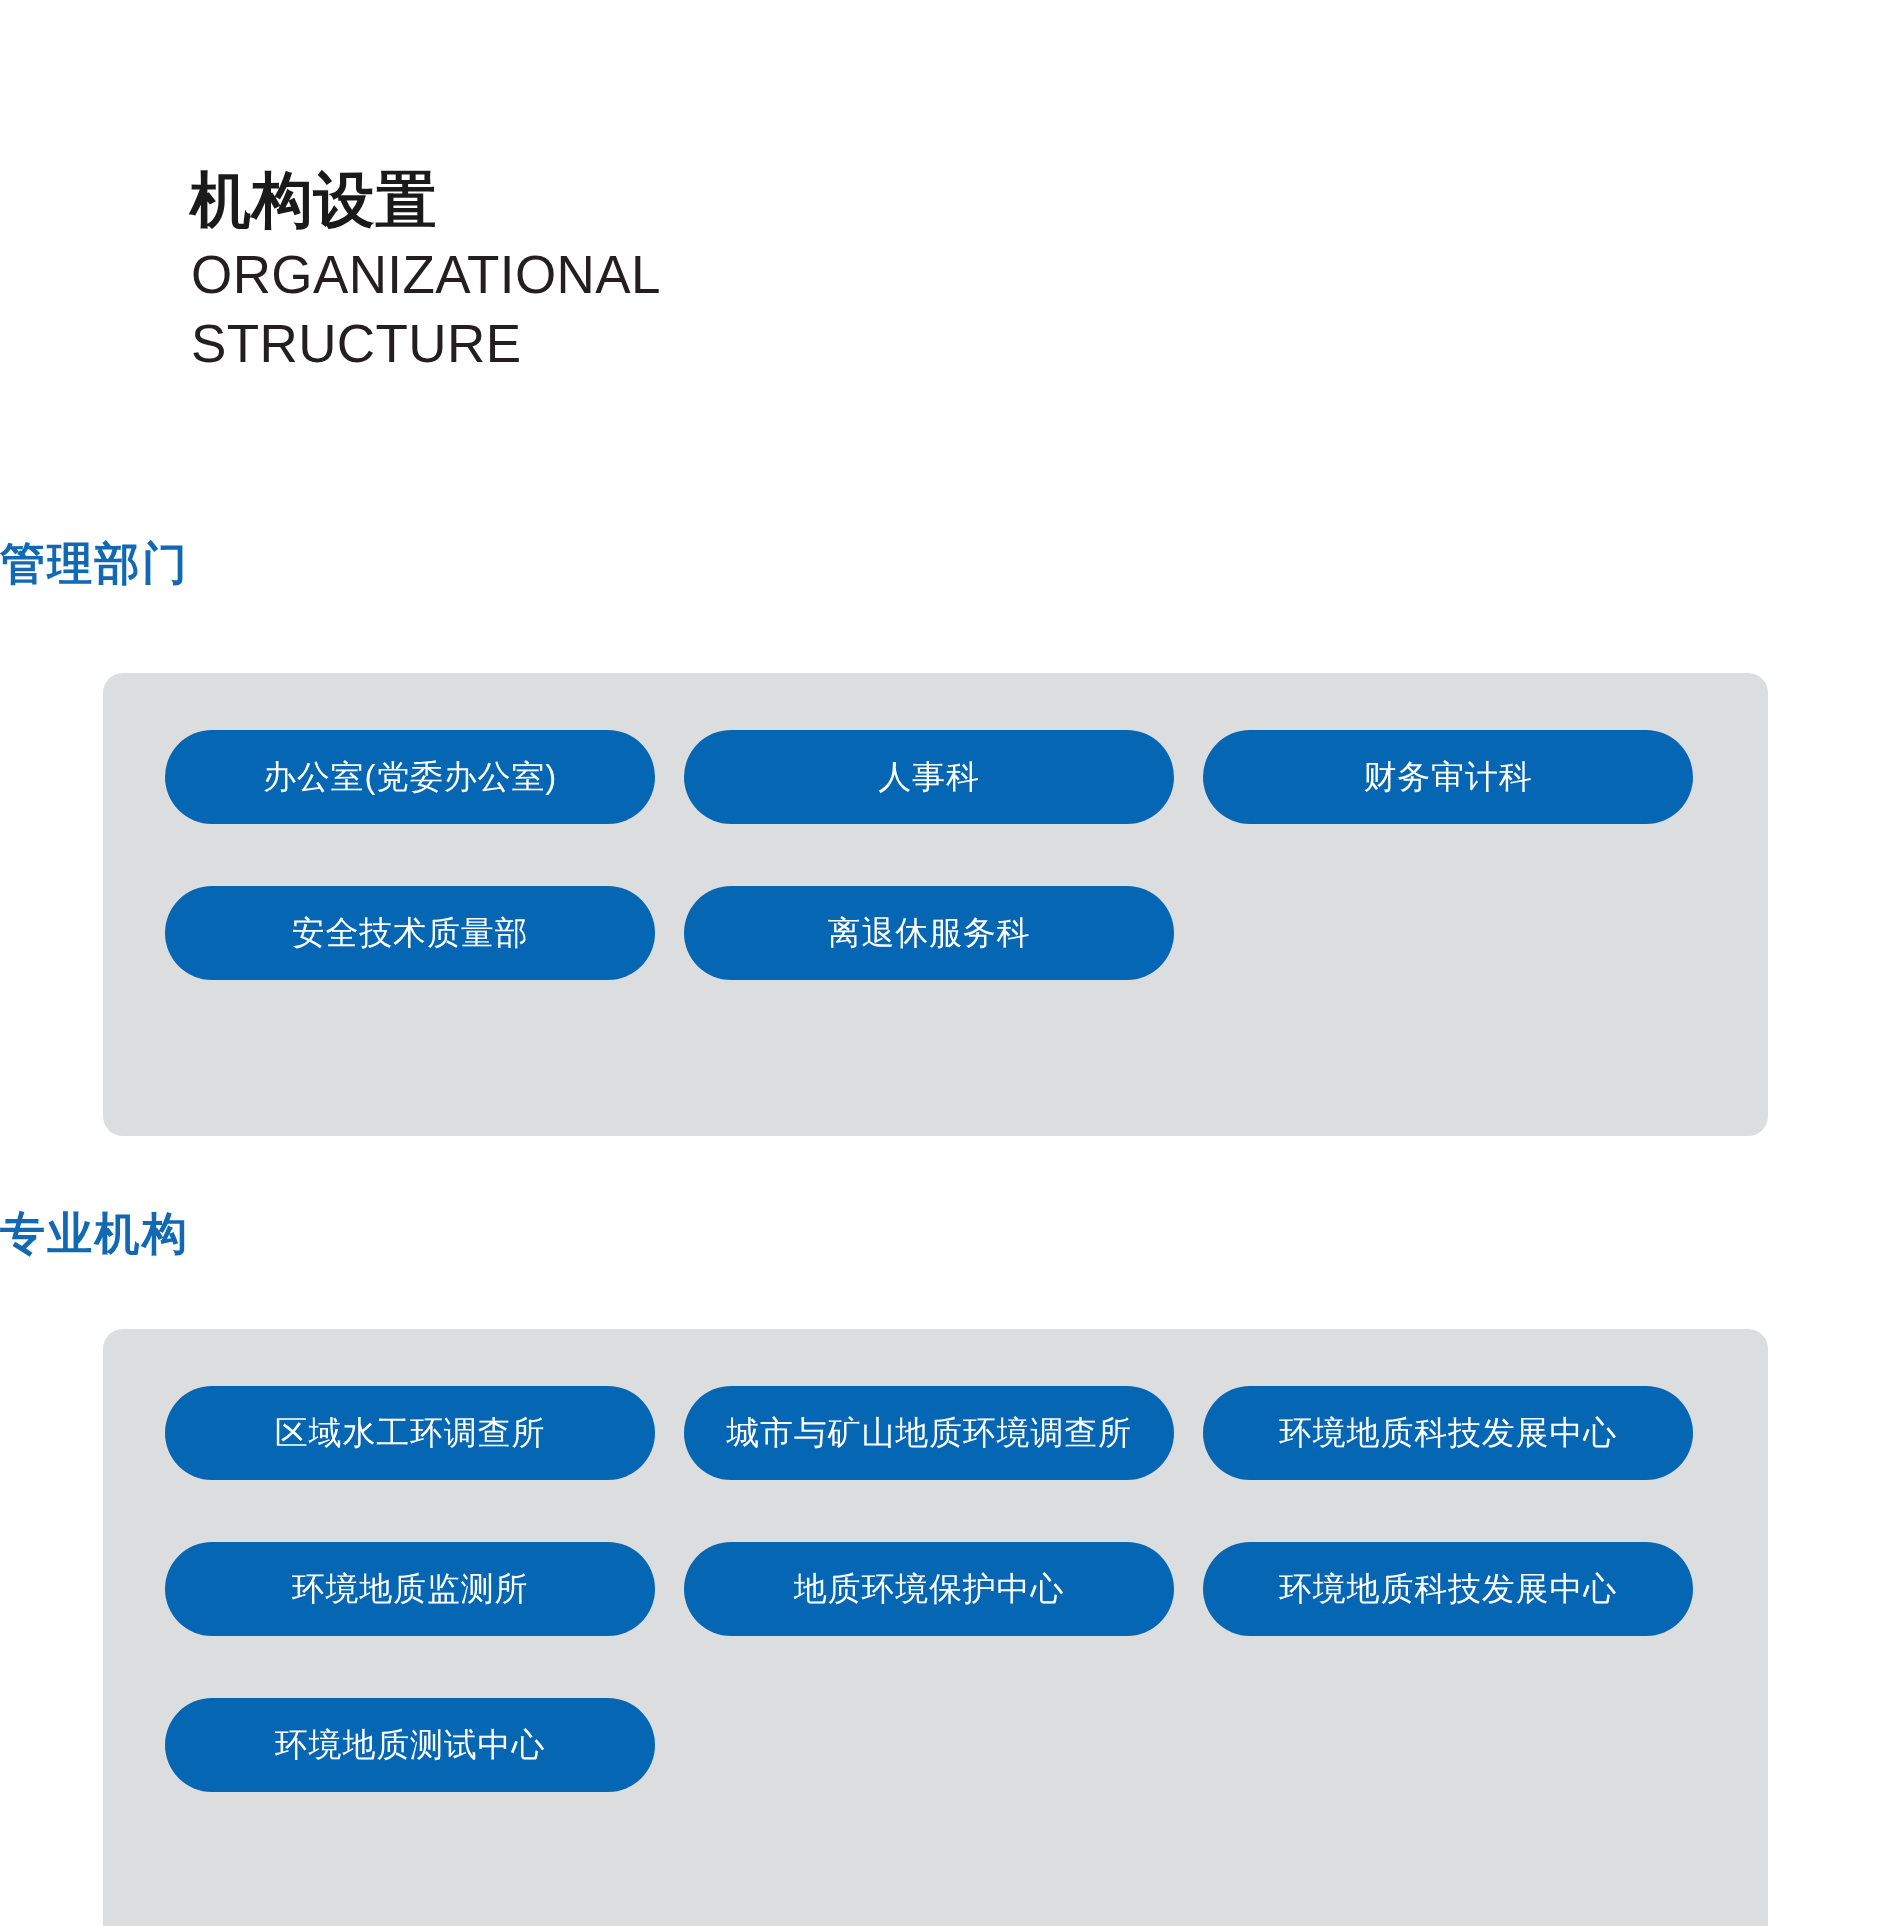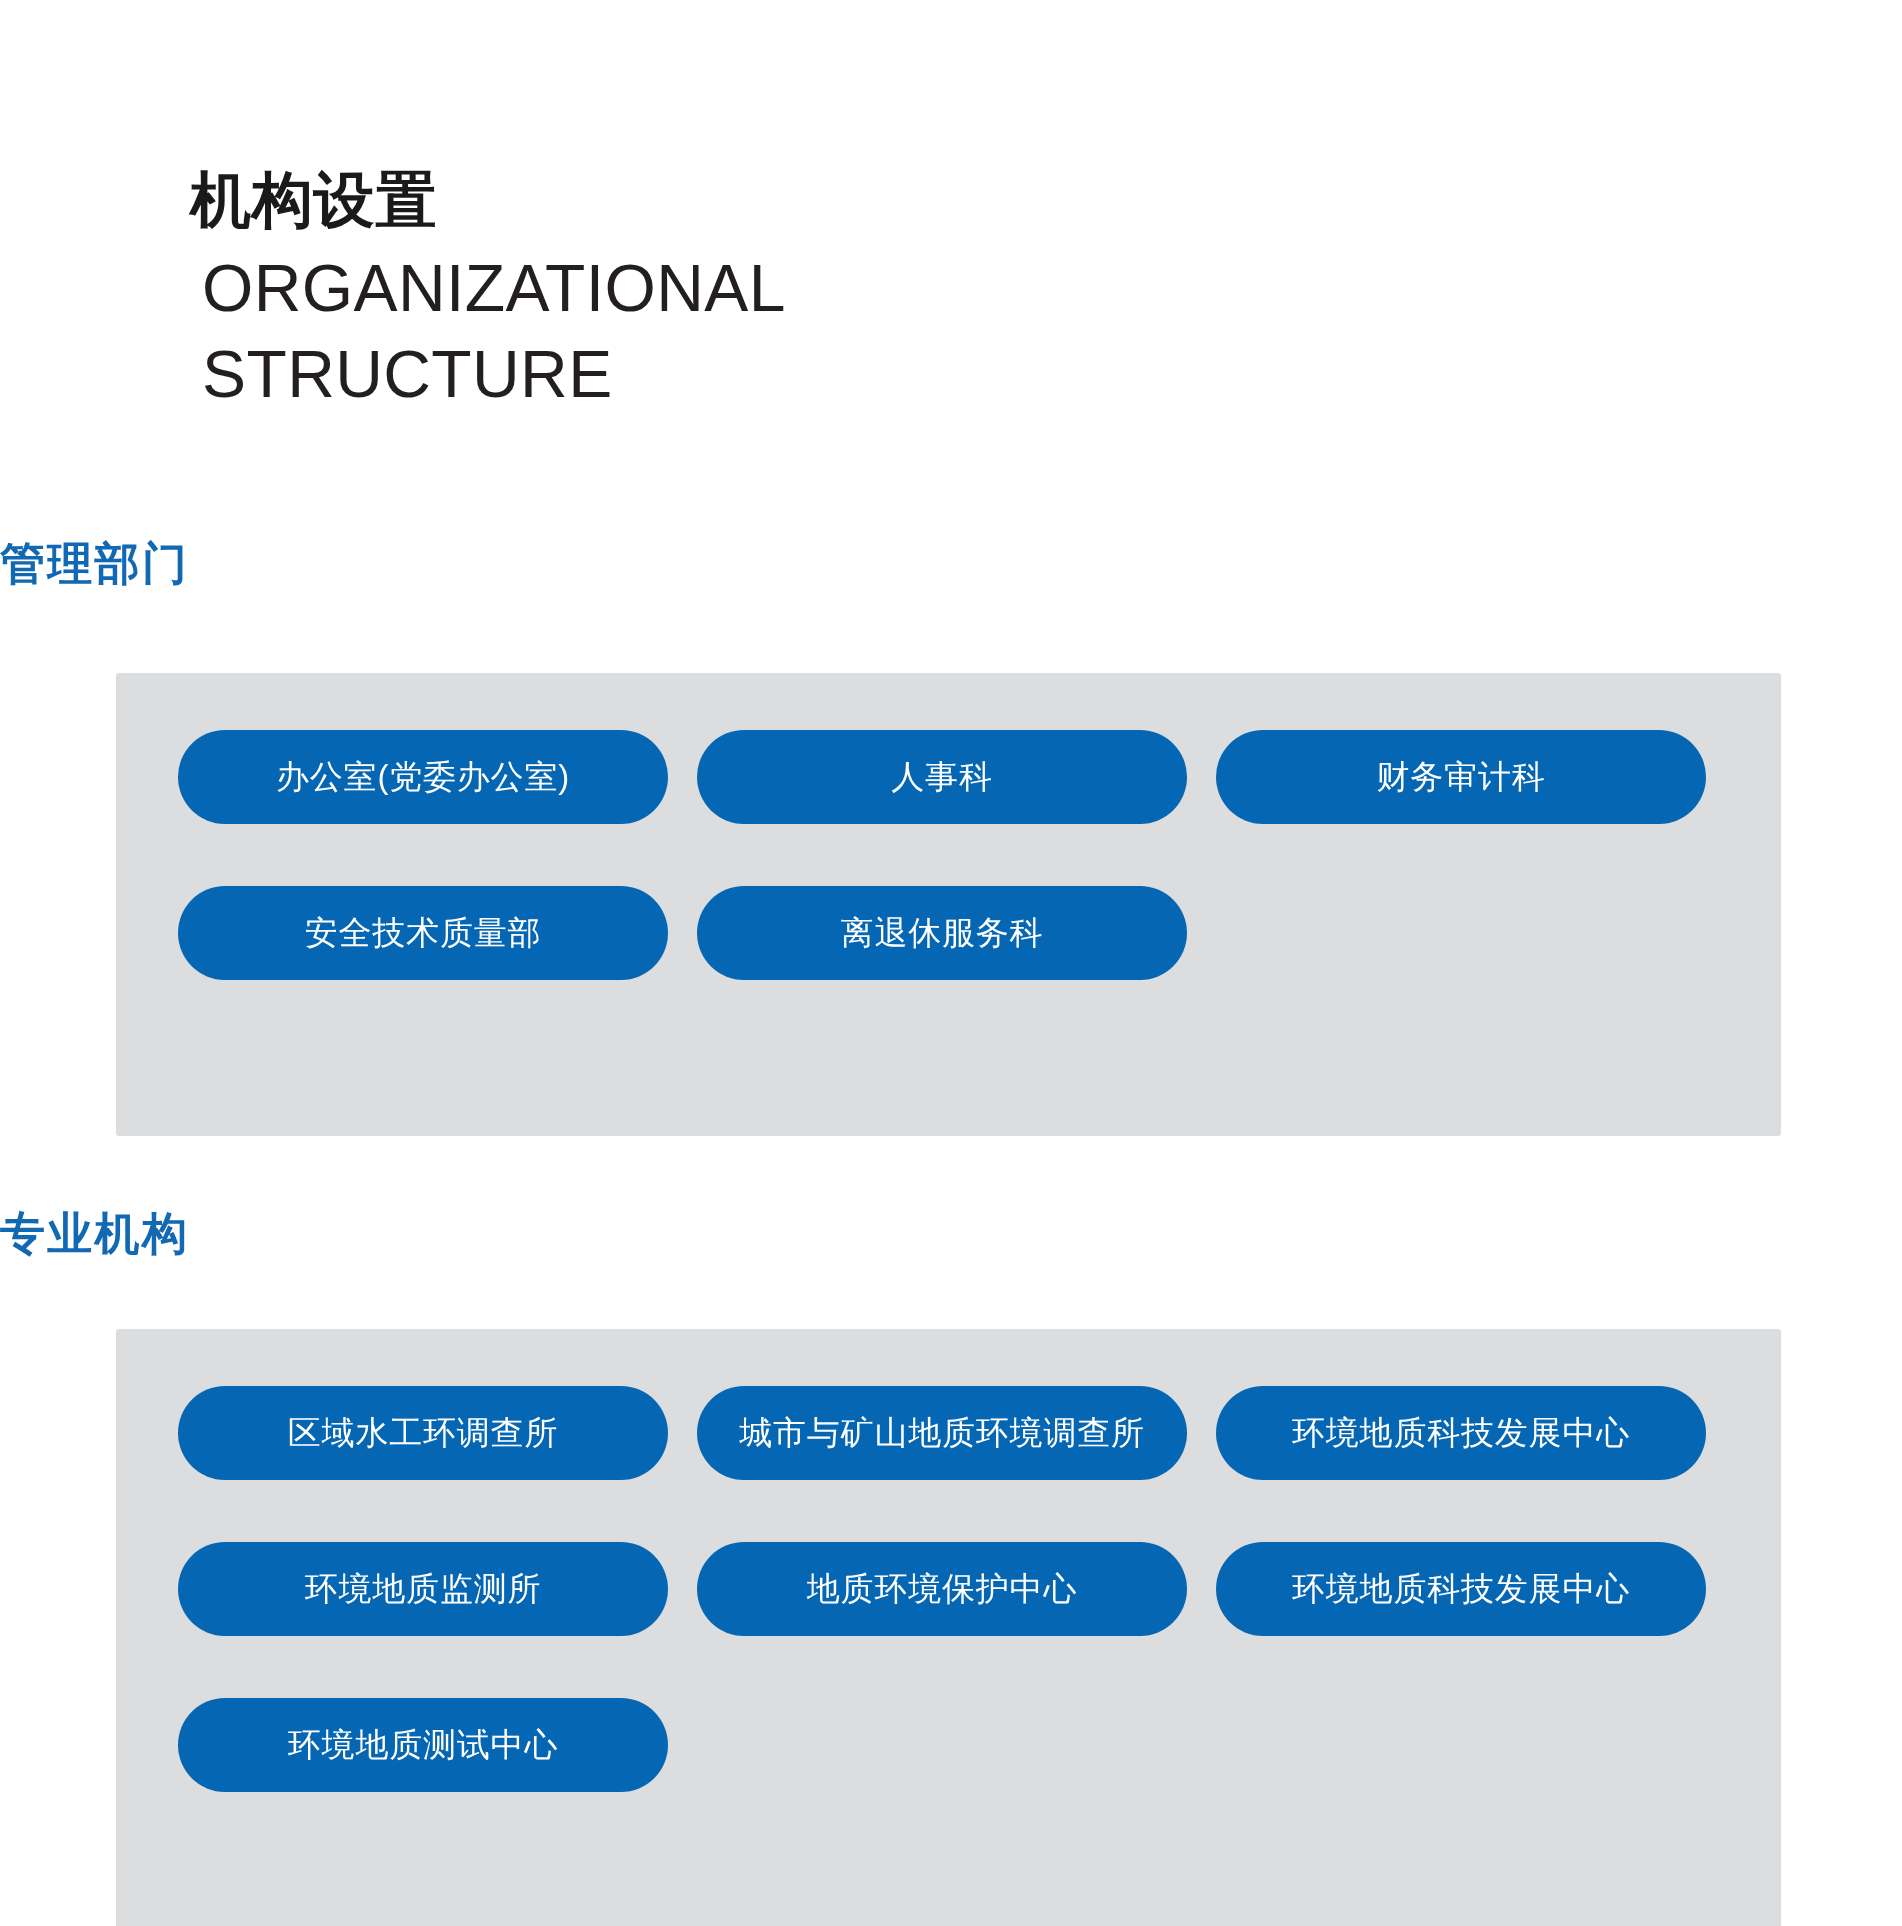--- a/index.html
+++ b/index.html
@@ -25,26 +25,26 @@
   .page-header .title-cn {
     font-size: 61px;
     font-weight: bold;
     color: #1a1a1a;
     line-height: 1.12;
     letter-spacing: 0.8px;
     margin: 0 0 7px 0;
     white-space: nowrap;
   }
   .page-header .title-en {
-    font-size: 66px;
+    font-size: 53px;
     font-weight: 300;
     color: #231f20;
     line-height: 1.30;
     letter-spacing: 0.4px;
-    margin: 12px;
+    margin: 1px;
   }
   .page-header .title-en-line {
     display: block;
     white-space: nowrap;
   }
 
   
   .section-heading {
     position: absolute;
     width: 100%;
@@ -53,24 +53,24 @@
     color: #1168B3;
     letter-spacing: 2.3px;
     left: 0;
   }
   .section-heading.mgmt { top: 534px; }
   .section-heading.prof { top: 1204px; }
 
   
   .panel {
     position: absolute;
-    left: 116px;
+    left: 103px;
     width: 1665px;
     background: #DCDDDE;
-    border-radius: 3px;
+    border-radius: 20px;
     box-sizing: border-box;
   }
   .panel.mgmt {
     top: 673px;
     height: 463px;
     padding: 57px 0 0 0;
   }
   .panel.prof {
     top: 1329px;
     height: 693px;

